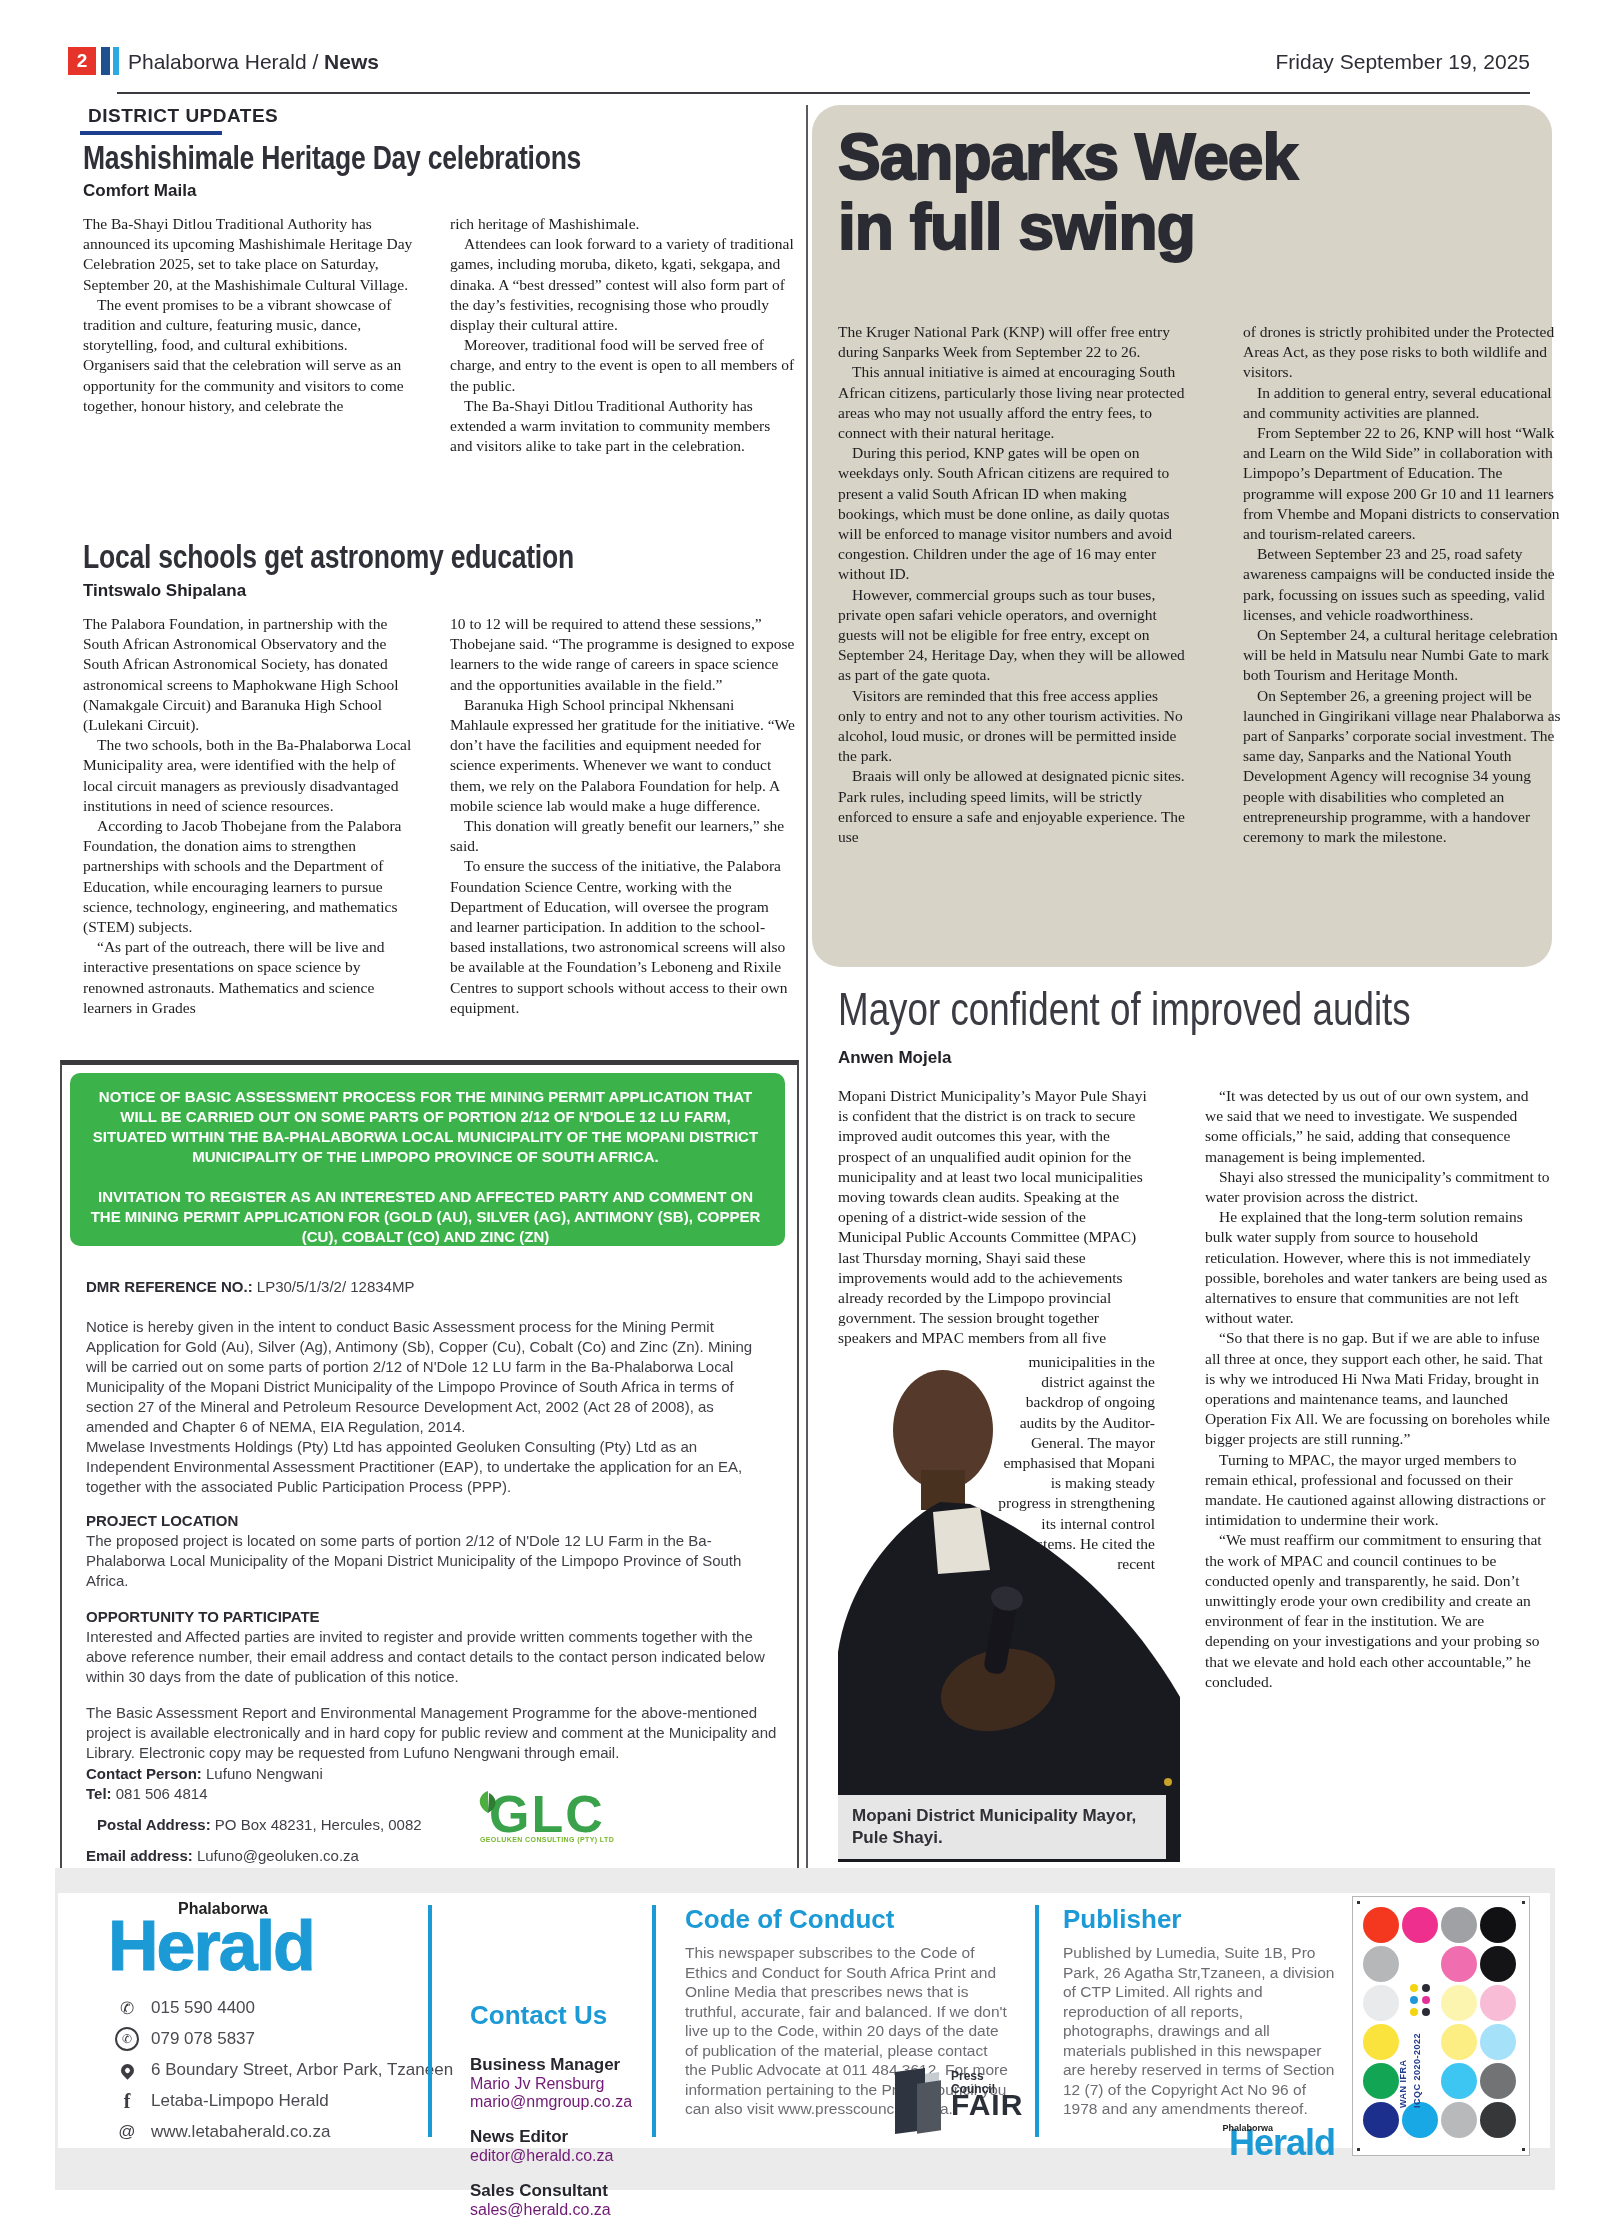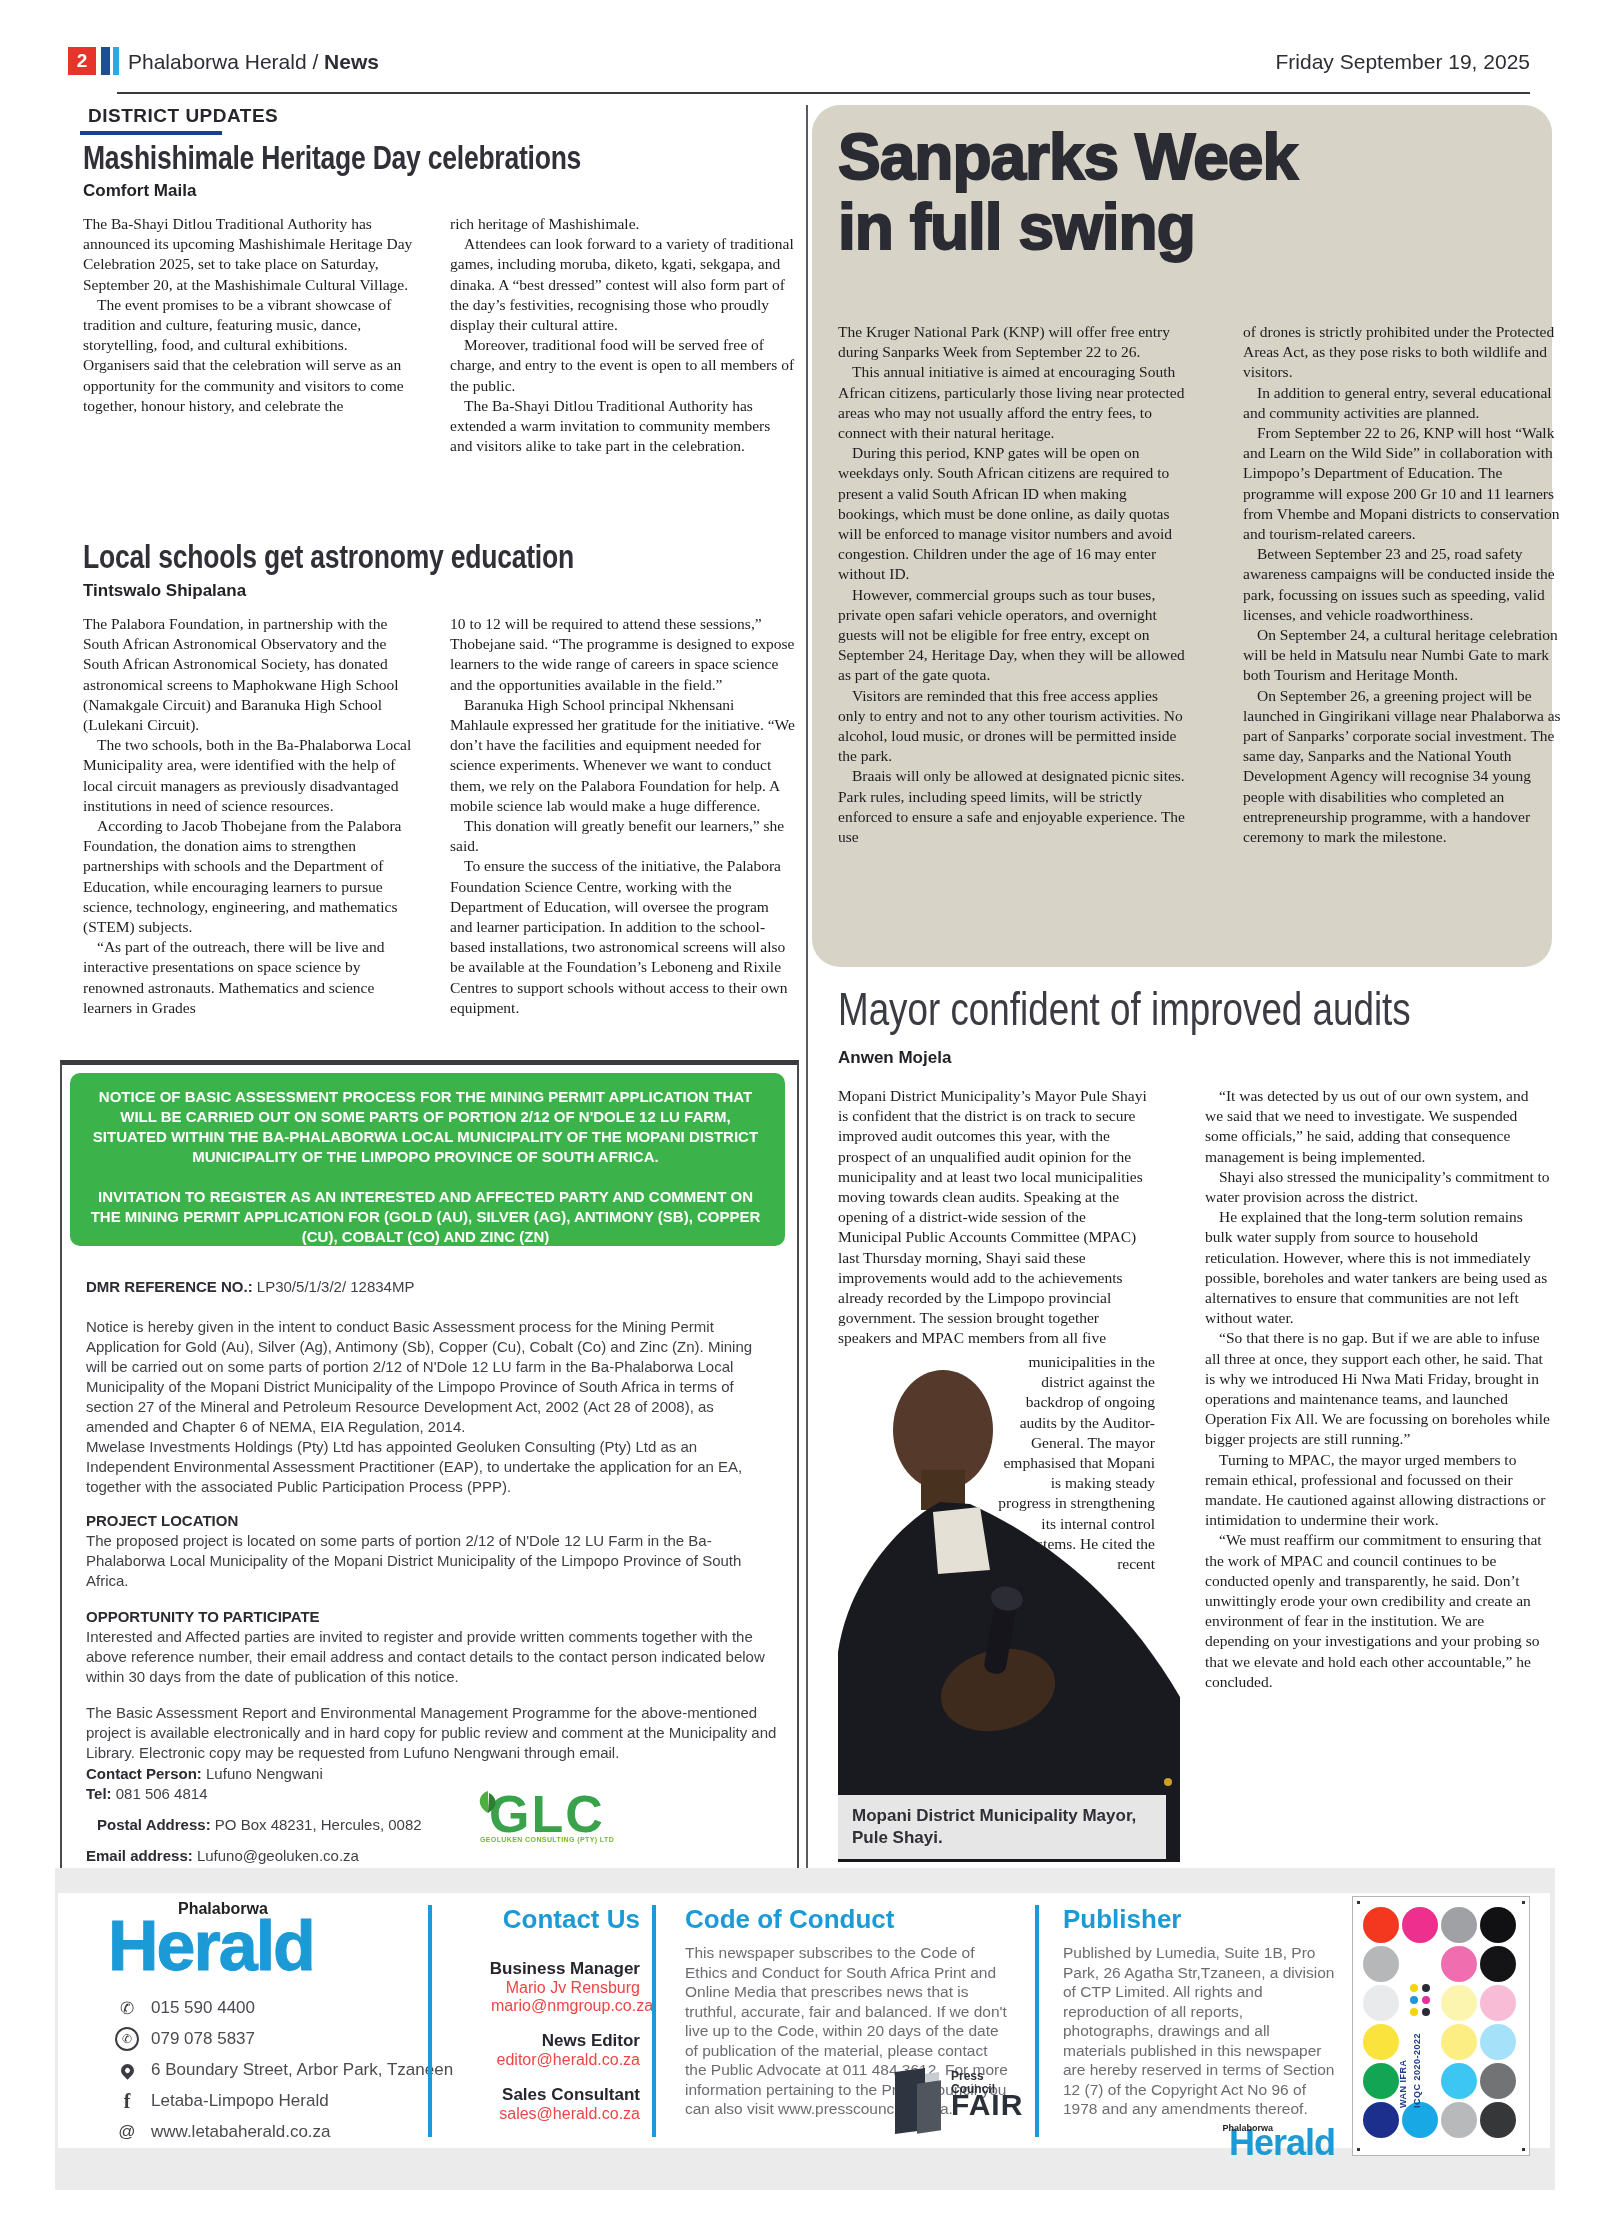--- a/index.html
+++ b/index.html
@@ -34,21 +34,21 @@
   .glc-sub{font-size:7px;font-weight:bold;color:#76b82a;letter-spacing:.4px;}
   
   .caption{background:#e6e6e6;font-weight:bold;font-size:17px;line-height:22px;color:#2f2f35;padding:10px 14px;}
   .wraptext{text-align:right;}
   
   .f-gray{background:#ebebeb;}
   .f-card{background:#fff;}
   .blue-div{background:#1b9ad6;width:4px;}
   .f-head{color:#1b9ad6;font-weight:bold;font-size:26px;}
   .f-role{font-weight:bold;font-size:17px;color:#26262e;}
-  .f-line{font-size:16px;color:#ef4444;margin-left:21px;}
+  .f-line{font-size:16px;color:#701a75;}
   .f-par{font-size:15.5px;line-height:19.5px;color:#6c6c72;}
   .herald-big{color:#1b9ad6;font-weight:bold;font-size:70px;letter-spacing:-2px;line-height:64px;-webkit-text-stroke:1px #1b9ad6;}
   .herald-small-top{font-size:16px;font-weight:bold;color:#222;}
   .contact-item{display:flex;align-items:center;gap:12px;font-size:17px;color:#4a4a50;}
   .cicon{width:24px;height:24px;display:flex;align-items:center;justify-content:center;color:#3c3c42;font-size:17px;flex:0 0 24px;}
   .cicon.circle{border:2px solid #3c3c42;border-radius:50%;width:20px;height:20px;flex-basis:20px;font-size:12px;}
   .pin{width:13px;height:13px;background:#3c3c42;border-radius:50% 50% 50% 0;transform:rotate(-45deg);position:relative;}
   .pin::after{content:"";position:absolute;left:4px;top:4px;width:5px;height:5px;background:#fff;border-radius:50%;}
   .fb{font-weight:bold;font-size:20px;font-family:"Liberation Serif",serif;}
   .regbox{background:#fff;border:1px solid #b5b5b5;}
@@ -220,21 +220,21 @@
       <span>Letaba-Limpopo Herald</span>
     </div>
   <div class="contact-item">
       <span class="cicon">@</span>
       <span>www.letabaherald.co.za</span>
     </div>
 </div>
 
 <div class="abs blue-div" style="left:428px;top:1905px;height:232px;"></div>
 
-<div class="abs" style="left:470px;top:1904px;width:170px;text-align:right;">
+<div class="abs" style="left:470px;top:2000px;width:170px;">
   <div class="f-head">Contact Us</div>
   <div class="f-role" style="margin-top:24px;">Business Manager</div>
   <div class="f-line">Mario Jv Rensburg</div>
   <div class="f-line">mario@nmgroup.co.za</div>
   <div class="f-role" style="margin-top:16px;">News Editor</div>
   <div class="f-line">editor@herald.co.za</div>
   <div class="f-role" style="margin-top:16px;">Sales Consultant</div>
   <div class="f-line">sales@herald.co.za</div>
 </div>
 

